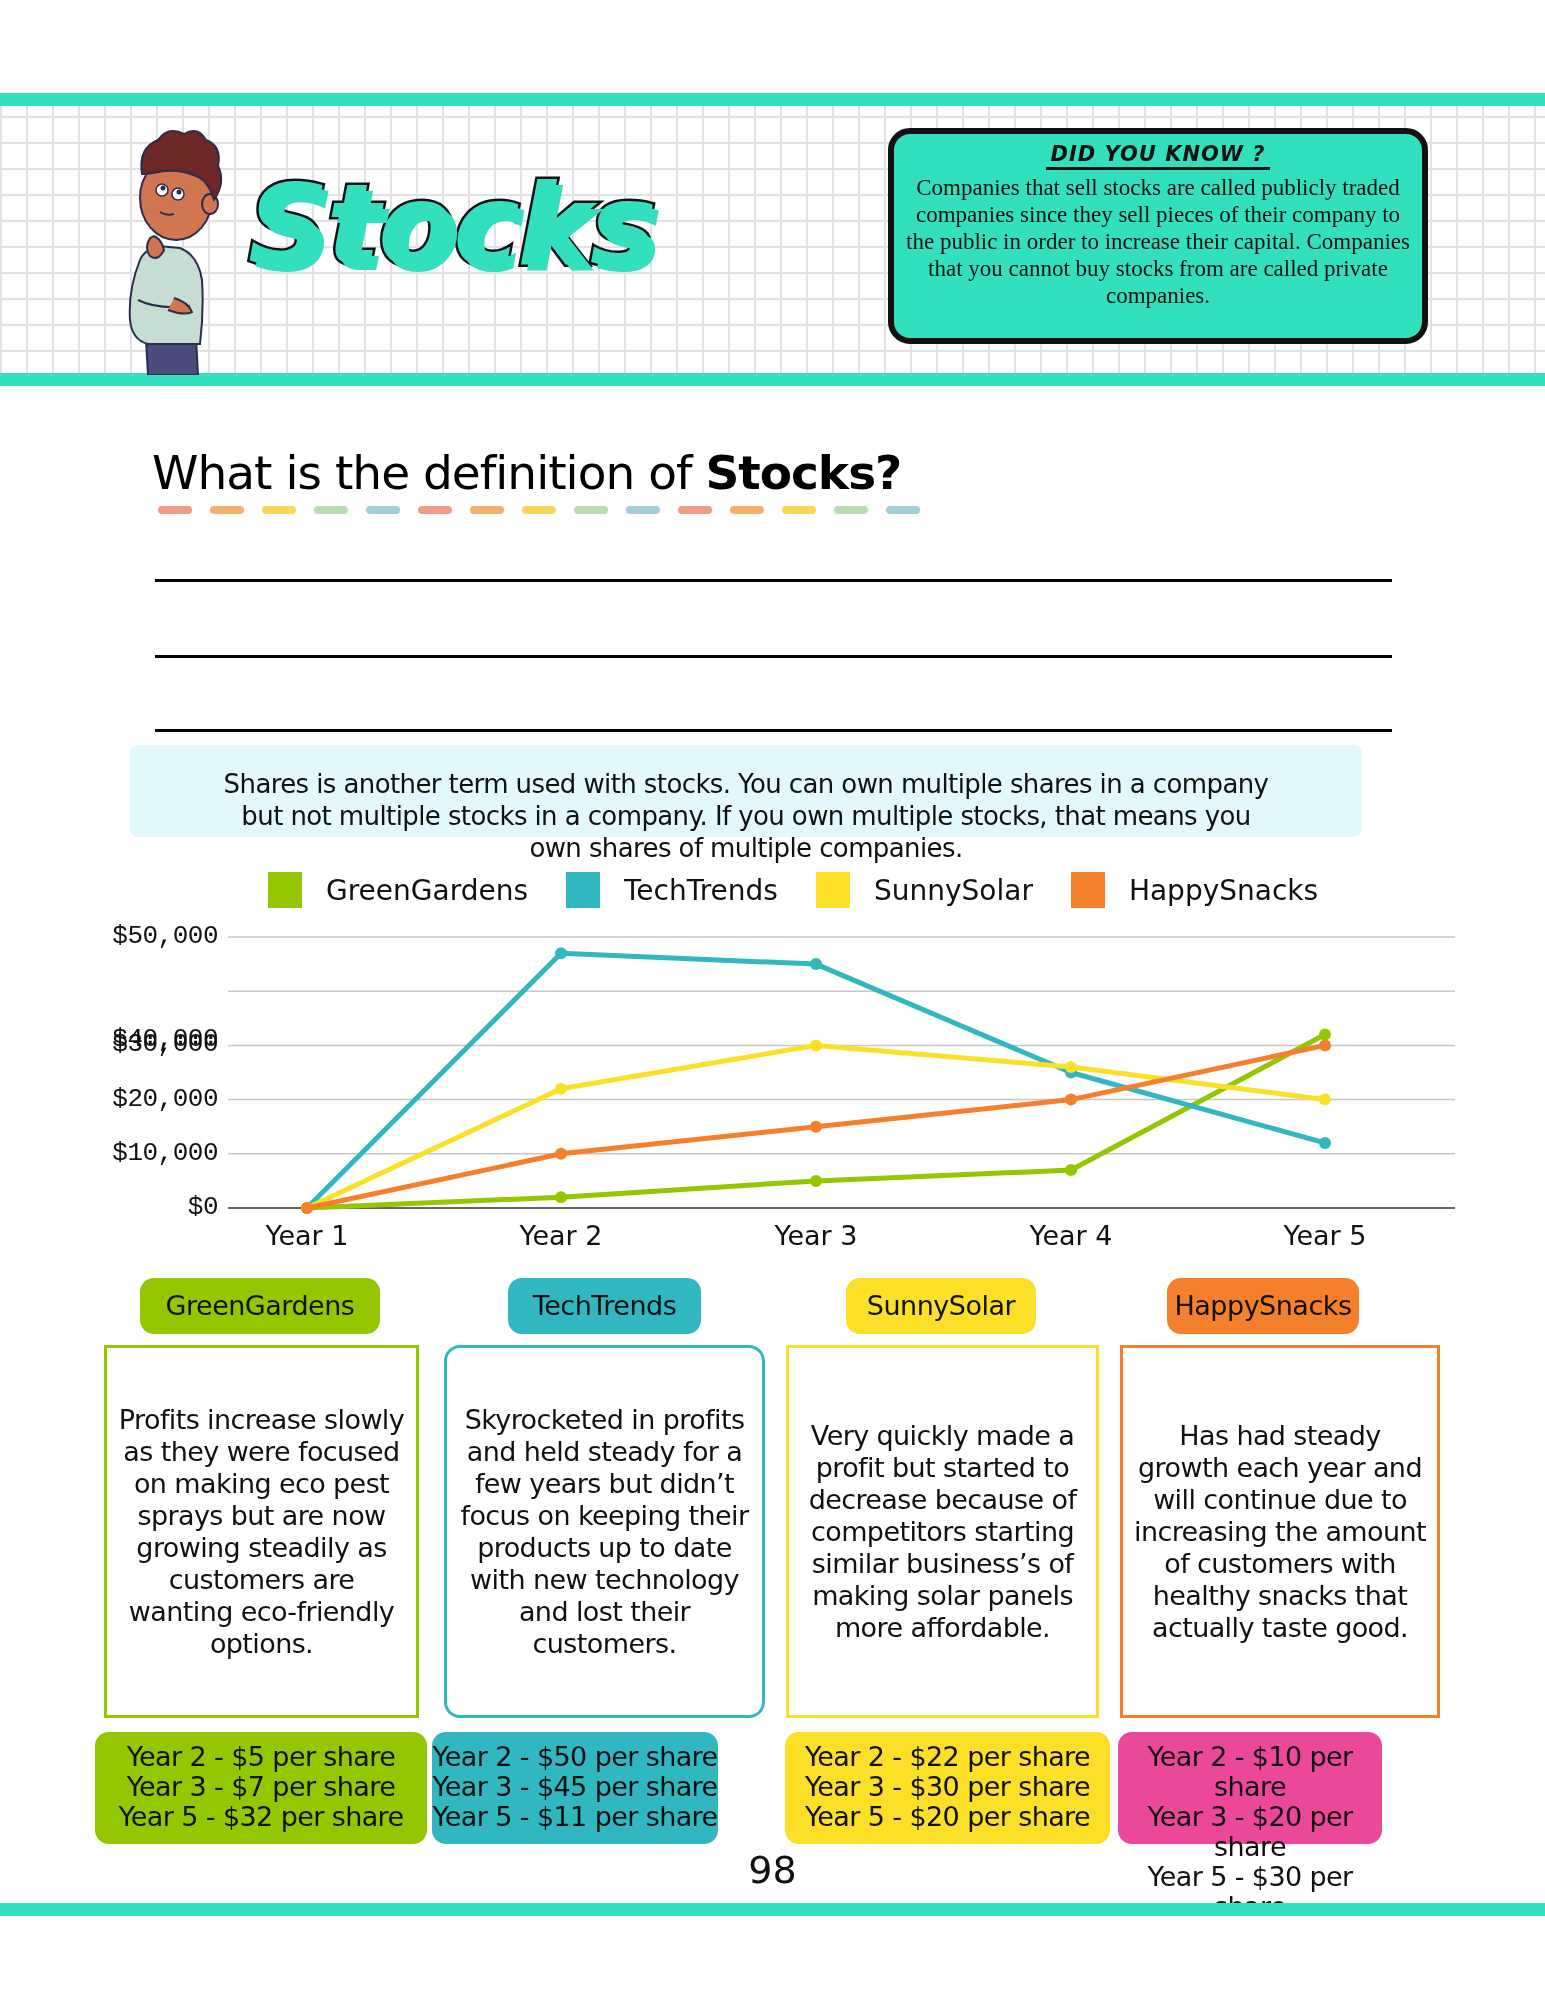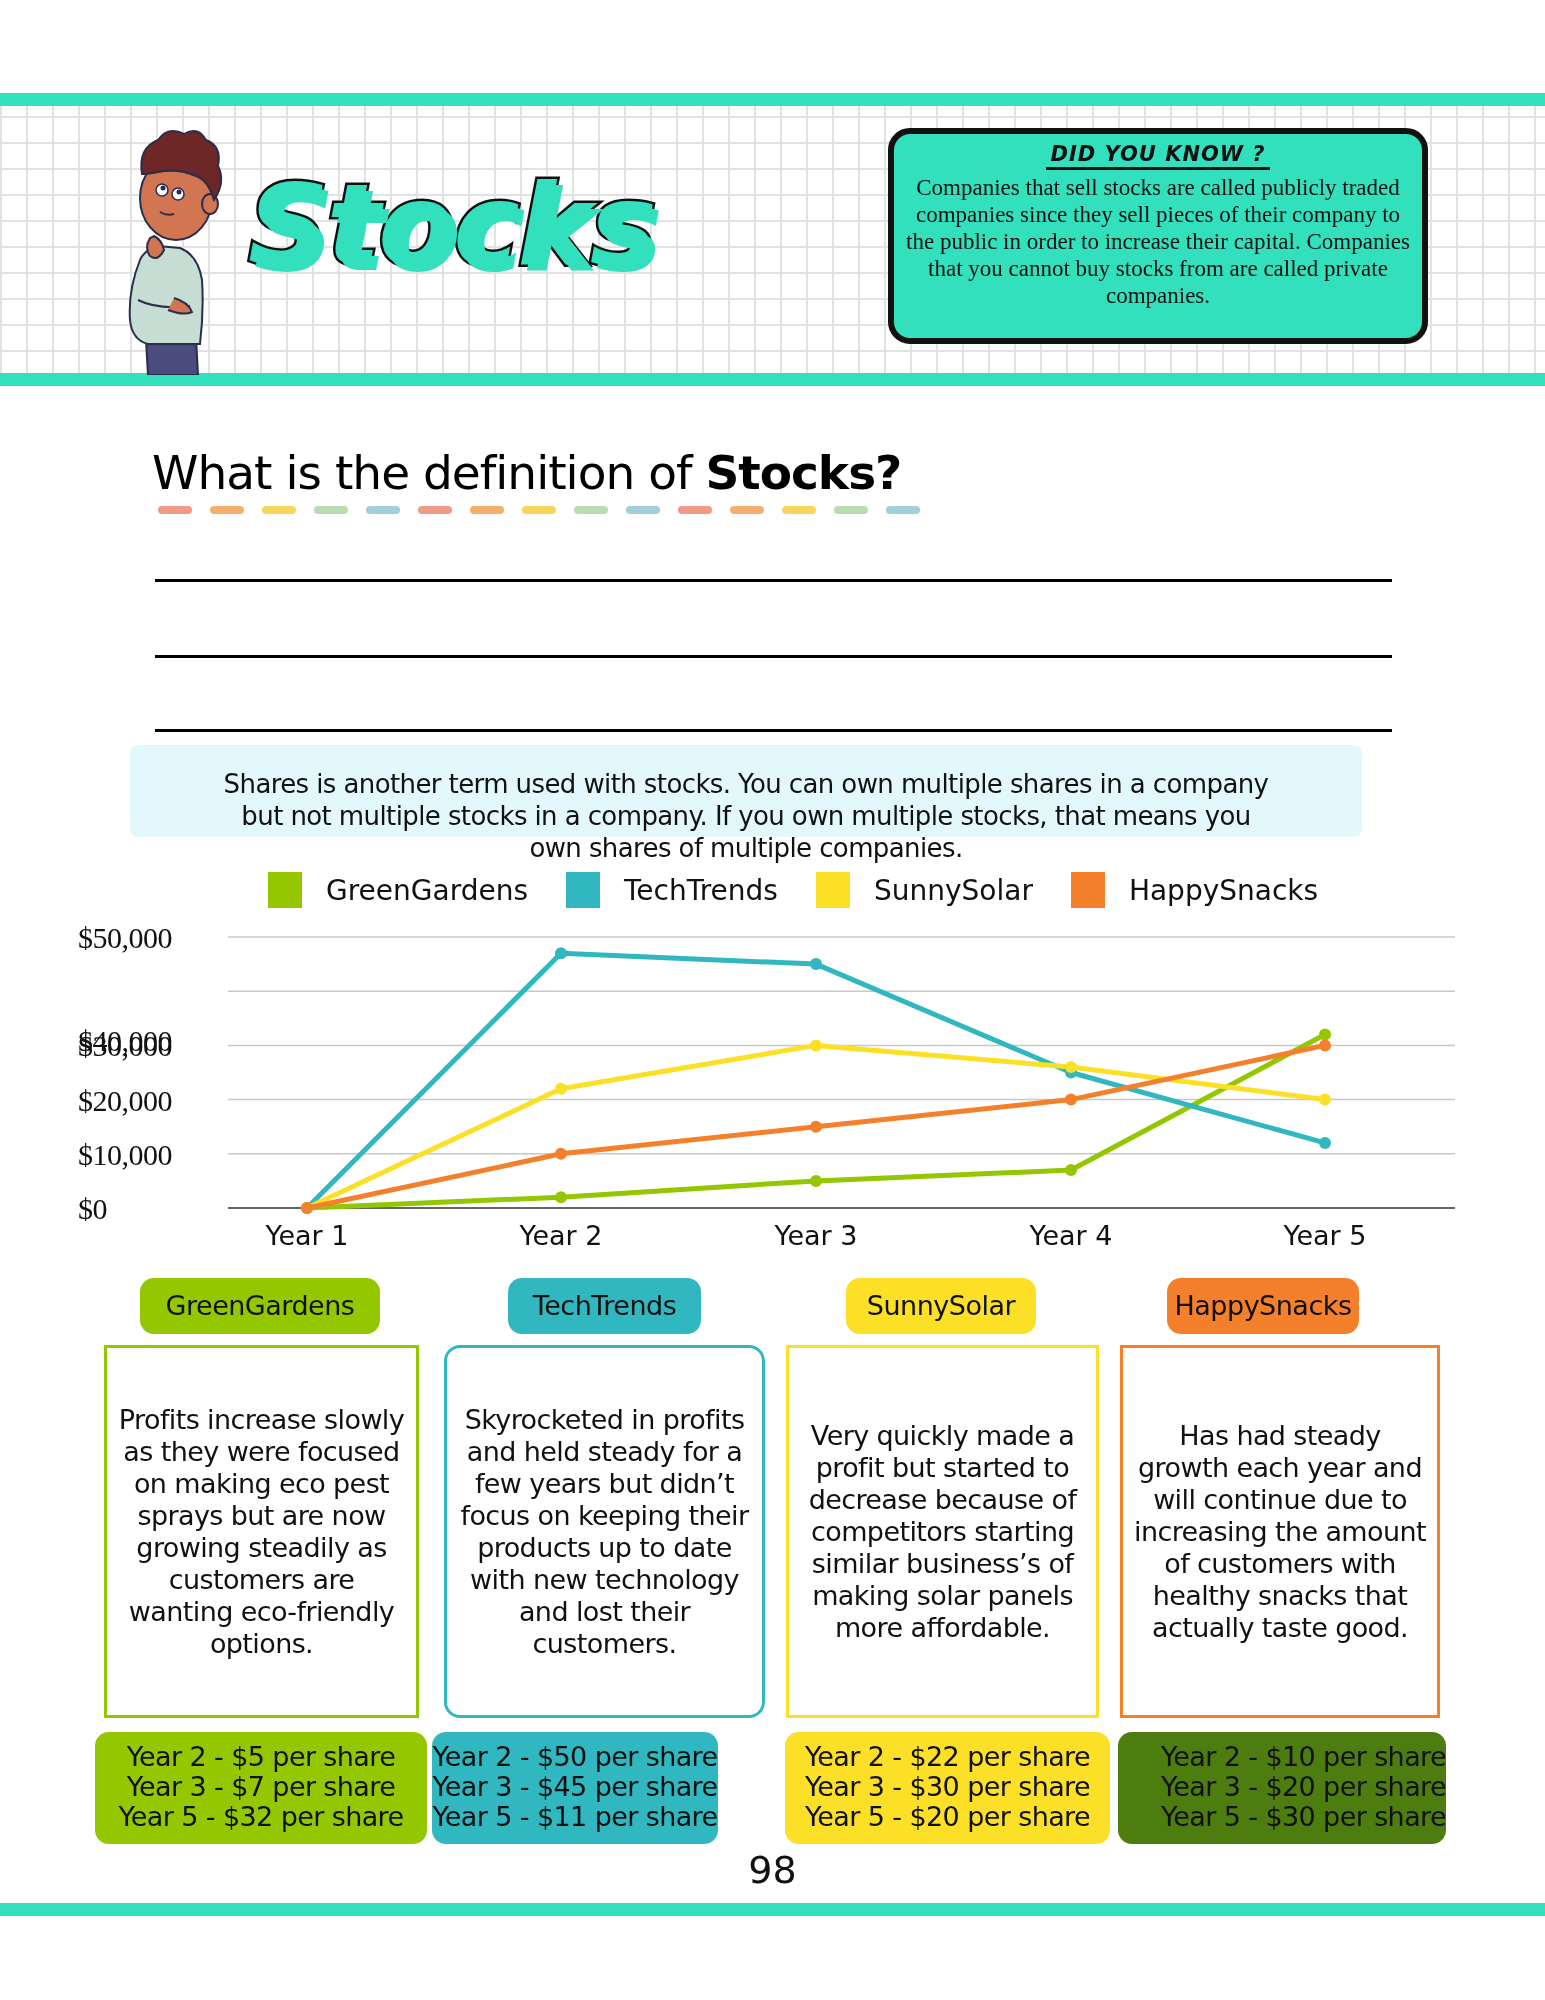--- a/index.html
+++ b/index.html
@@ -18,21 +18,21 @@
   .q-title{position:absolute;left:152px;top:445px;font-size:47px;color:#000;font-family:"DejaVu Sans",sans-serif;letter-spacing:-1px;}
   .q-title b{font-weight:bold;}
   .dashes{position:absolute;left:158px;top:506px;display:flex;gap:18px;}
   .dash{width:34px;height:8px;border-radius:4px;}
   .wline{position:absolute;left:155px;width:1237px;height:3px;background:#000;}
   .shares{position:absolute;left:130px;top:745px;width:1232px;height:92px;background:#e2f8fd;border-radius:8px;text-align:center;
     font-family:"DejaVu Sans",sans-serif;font-size:26px;line-height:32px;color:#111;padding-top:23px;box-sizing:border-box;letter-spacing:-0.6px;}
   .legend{position:absolute;top:872px;left:268px;display:flex;gap:0;font-family:"DejaVu Sans",sans-serif;font-size:28px;color:#111;}
   .legend-item{display:flex;align-items:center;margin-right:38px;}
   .swatch{width:34px;height:36px;margin-right:24px;}
-  .ylab{position:absolute;width:140px;text-align:left;font-family:Liberation Serif, serif;font-size:30px;color:#111;letter-spacing:-0.5px;}
+  .ylab{position:absolute;width:140px;text-align:right;font-family:Liberation Mono, monospace;font-size:26px;color:#111;letter-spacing:-0.5px;}
   .xlab{position:absolute;width:140px;text-align:center;font-family:"DejaVu Sans",sans-serif;font-size:27px;color:#111;}
   .pill{position:absolute;top:1278px;height:56px;border-radius:14px;text-align:center;line-height:56px;font-family:"DejaVu Sans",sans-serif;font-size:27px;color:#111;letter-spacing:-0.5px;}
   .cbox{position:absolute;top:1345px;height:373px;border:3px solid;box-sizing:border-box;display:flex;align-items:center;justify-content:center;text-align:center;
     font-family:"DejaVu Sans",sans-serif;font-size:27px;line-height:32px;color:#111;padding:0 8px;letter-spacing:-0.6px;}
   .sbox{position:absolute;top:1732px;height:112px;border-radius:14px;text-align:center;font-family:"DejaVu Sans",sans-serif;font-size:27px;line-height:30px;color:#111;padding-top:10px;box-sizing:border-box;letter-spacing:-0.6px;}
   .pageno{position:absolute;top:1848px;left:0;width:1545px;text-align:center;font-family:"DejaVu Sans",sans-serif;font-size:38px;color:#111;}
 </style>
 </head>
 <body>
 
@@ -192,21 +192,21 @@
     </div>
     <div class="sbox" style="left: 785px; width: 325px; background: rgb(251, 224, 39);">
       <div>Year 2 - $22 per share</div>
       <div>Year 3 - $30 per share</div>
       <div>Year 5 - $20 per share</div>
     </div>
     <div class="pill" style="left: 1167px; width: 192px; background: rgb(245, 128, 43);">HappySnacks</div>
     <div class="cbox" style="left: 1120px; width: 320px; border-color: rgb(245, 128, 43);">
       <div>Has had steady growth each year and will continue due to increasing the amount of customers with healthy snacks that actually taste good.</div>
     </div>
-    <div class="sbox" style="left: 1118px; width: 328px; background: #4d7c0f; text-align: right;">
+    <div class="sbox" style="left: 1118px; width: 264px; background: #ec4899;">
       <div>Year 2 - $10 per share</div>
       <div>Year 3 - $20 per share</div>
       <div>Year 5 - $30 per share</div>
     </div>
   </div>
 
 <div class="pageno">98</div>
 <div class="band" style="top:1903px;"></div>
 
 </body></html>

